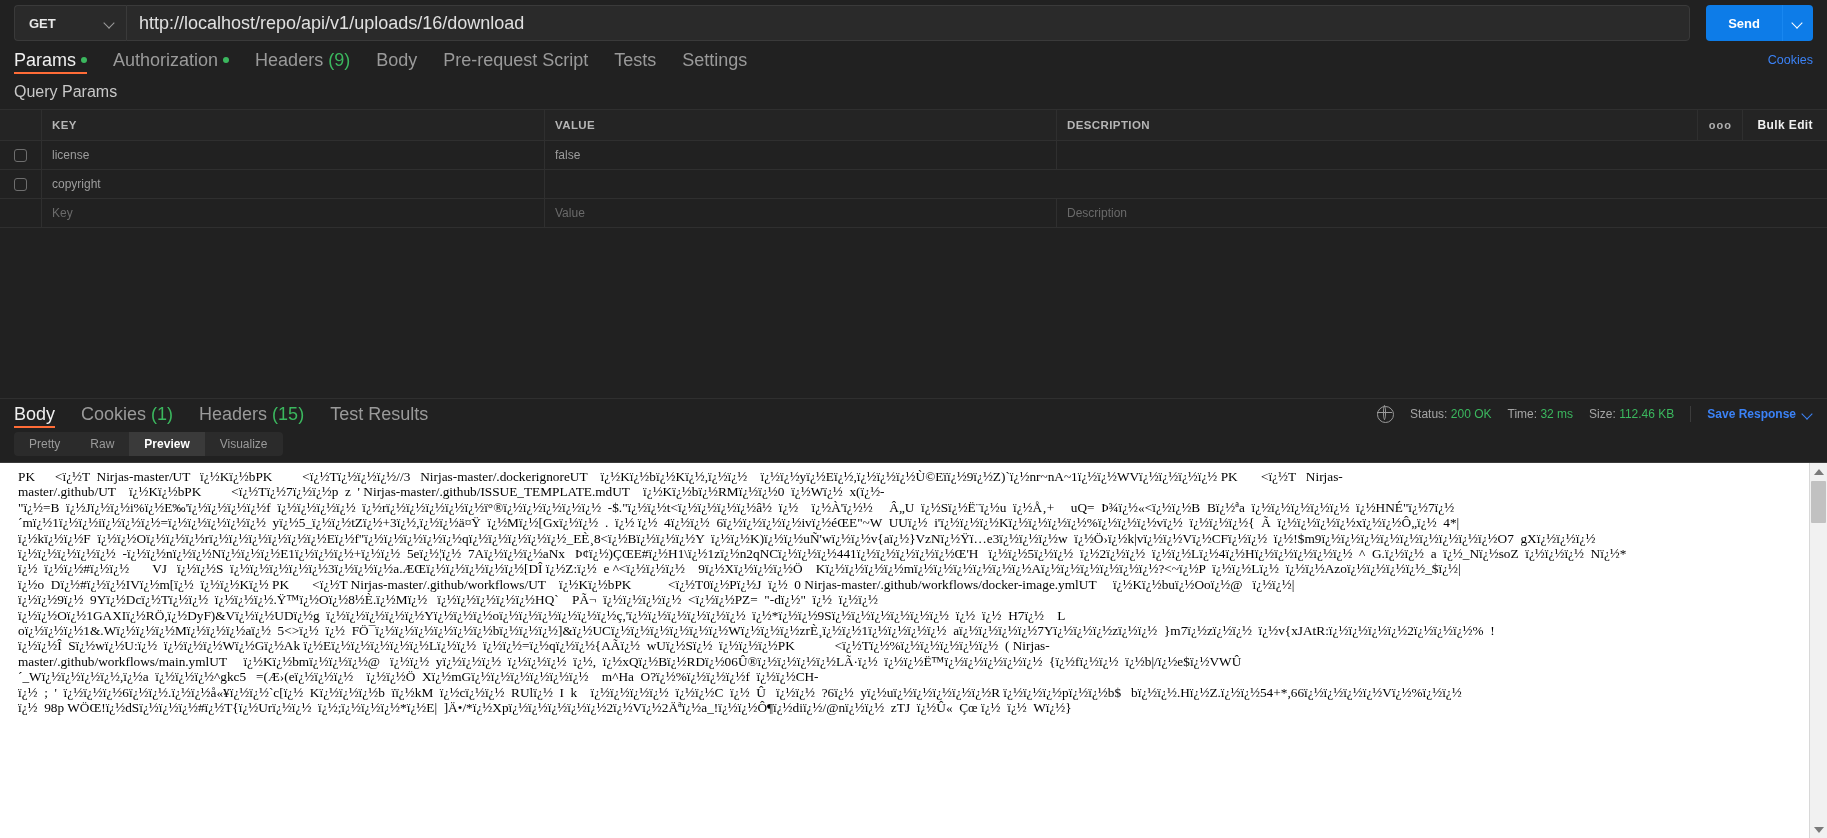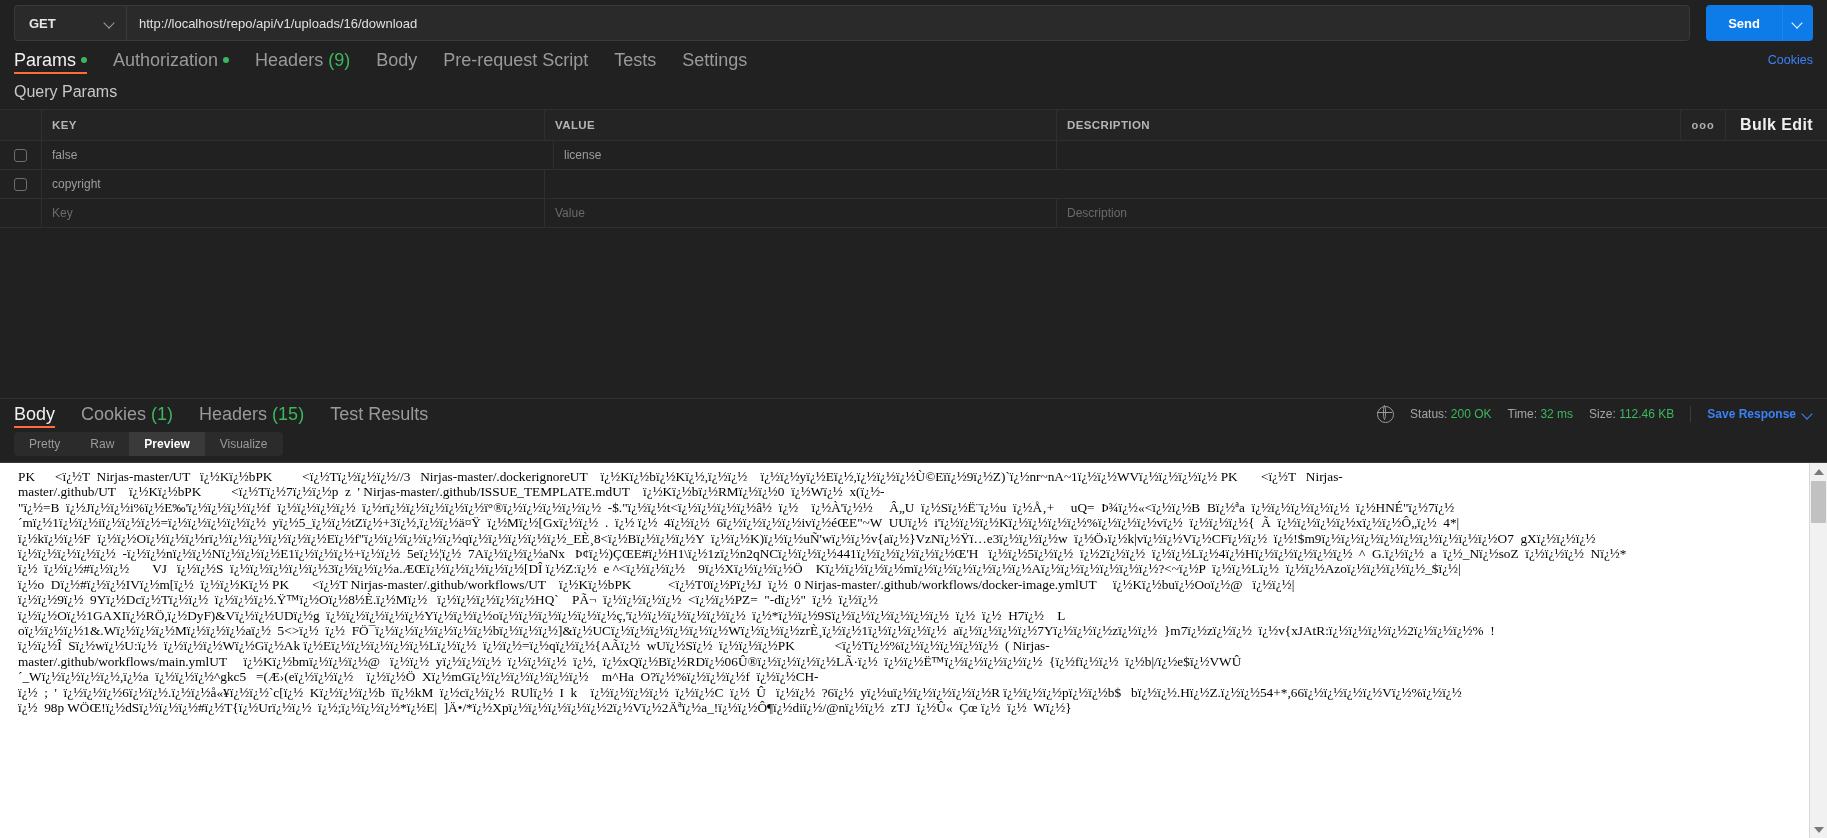--- a/index.html
+++ b/index.html
@@ -69,21 +69,21 @@
   .url-input {
     flex: 1;
     height: 36px;
     background: #2a2a2a;
     border: 1px solid #3a3a3a;
     border-radius: 0 4px 4px 0;
     display: flex;
     align-items: center;
     padding: 0 12px;
     box-sizing: border-box;
-    font-size: 13px;
+    font-size: 18px;
     color: #e0e0e0;
     cursor: text;
     overflow: hidden;
     white-space: nowrap;
   }
   .send-wrap {
     margin-left: 16px;
     display: flex;
     height: 36px;
     border-radius: 4px;
@@ -223,21 +223,21 @@
     letter-spacing: 1px;
     cursor: pointer;
   }
   .bulk-btn {
     display: flex;
     align-items: center;
     padding: 0 14px;
     align-self: stretch;
     border-left: 1px solid #2f2f2f;
     color: #f0f0f0;
-    font-size: 16px;
+    font-size: 12px;
     font-weight: bold;
     cursor: pointer;
   }
 
   
   .spacer { flex: 1; background: #212121; }
 
   
   .resp {
     border-top: 1px solid #2f2f2f;
@@ -428,22 +428,22 @@
         <span class="desc-label">DESCRIPTION</span>
         <span class="dots-btn">ooo</span>
         <span class="bulk-btn">Bulk Edit</span>
       </div>
     </div>
 
     <div class="trow">
       <div class="cell c-check">
         <span class="cb"></span>
       </div>
+      <div class="cell c-key cellval">license</div>
       <div class="cell c-val cellval">false</div>
-      <div class="cell c-key cellval">license</div>
       <div class="cell c-desc cellval"></div>
     </div>
 
     <div class="trow">
       <div class="cell c-check">
         <span class="cb"></span>
       </div>
       <div class="cell c-key cellval">copyright</div>
       <div class="cell c-desc cellval"></div>
     </div>

